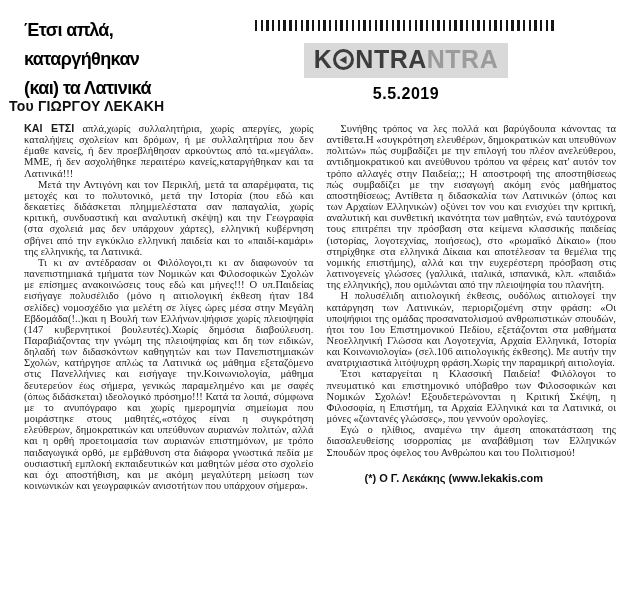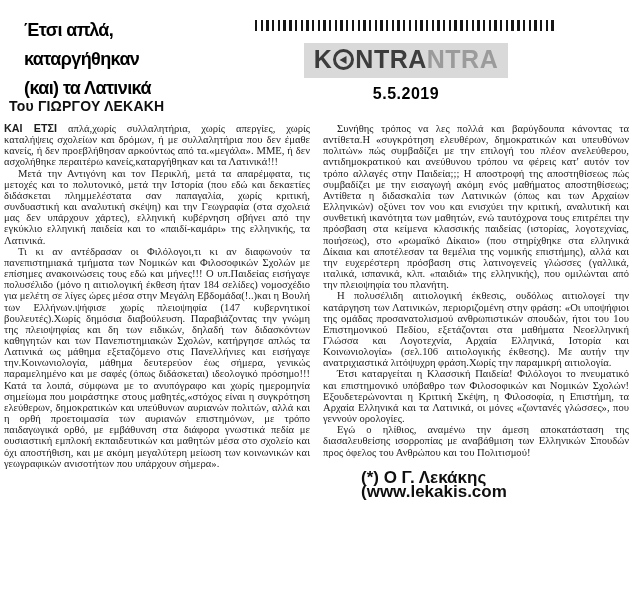--- a/index.html
+++ b/index.html
@@ -42,35 +42,35 @@
   .date {
     margin-top:7px; font-family:"Liberation Sans", sans-serif; font-weight:bold;
     font-size:16px; letter-spacing:0.5px; color:#000000;
   }
   .byline {
     position:absolute; left:9px; bottom:2px;
     font-family:"Liberation Sans", sans-serif; font-weight:bold;
     font-size:14px; color:#101010; letter-spacing:0.2px;
   }
   
-  .columns { display:flex; gap:13px; padding:0 4px; margin-top:7px; }
+  .columns { display:flex; gap:13px; padding:0 24px; margin-top:7px; }
   .col {
     width:306px; font-size:10.6px; line-height:11.15px;
     text-align:justify; color:#1d1d1d;
   }
   .col p { margin:0; text-indent:14px; }
   .col p.flush { text-indent:0; }
   .lead-in {
     font-family:"Liberation Sans", sans-serif; font-weight:bold; font-size:10.8px;
   }
   
   .footnote {
     margin:13px 0 0 38px;
     font-family:"Liberation Sans", sans-serif; font-weight:bold;
-    font-size:17px; line-height:14.5px; color:#0f0f0f; text-align:left;
+    font-size:11px; line-height:14.5px; color:#0f0f0f; text-align:left;
   }
 </style>
 </head>
 <body>
 
 <div class="page">
 
   <div class="header">
     <h1 class="headline">
       <div>Έτσι απλά,</div>

